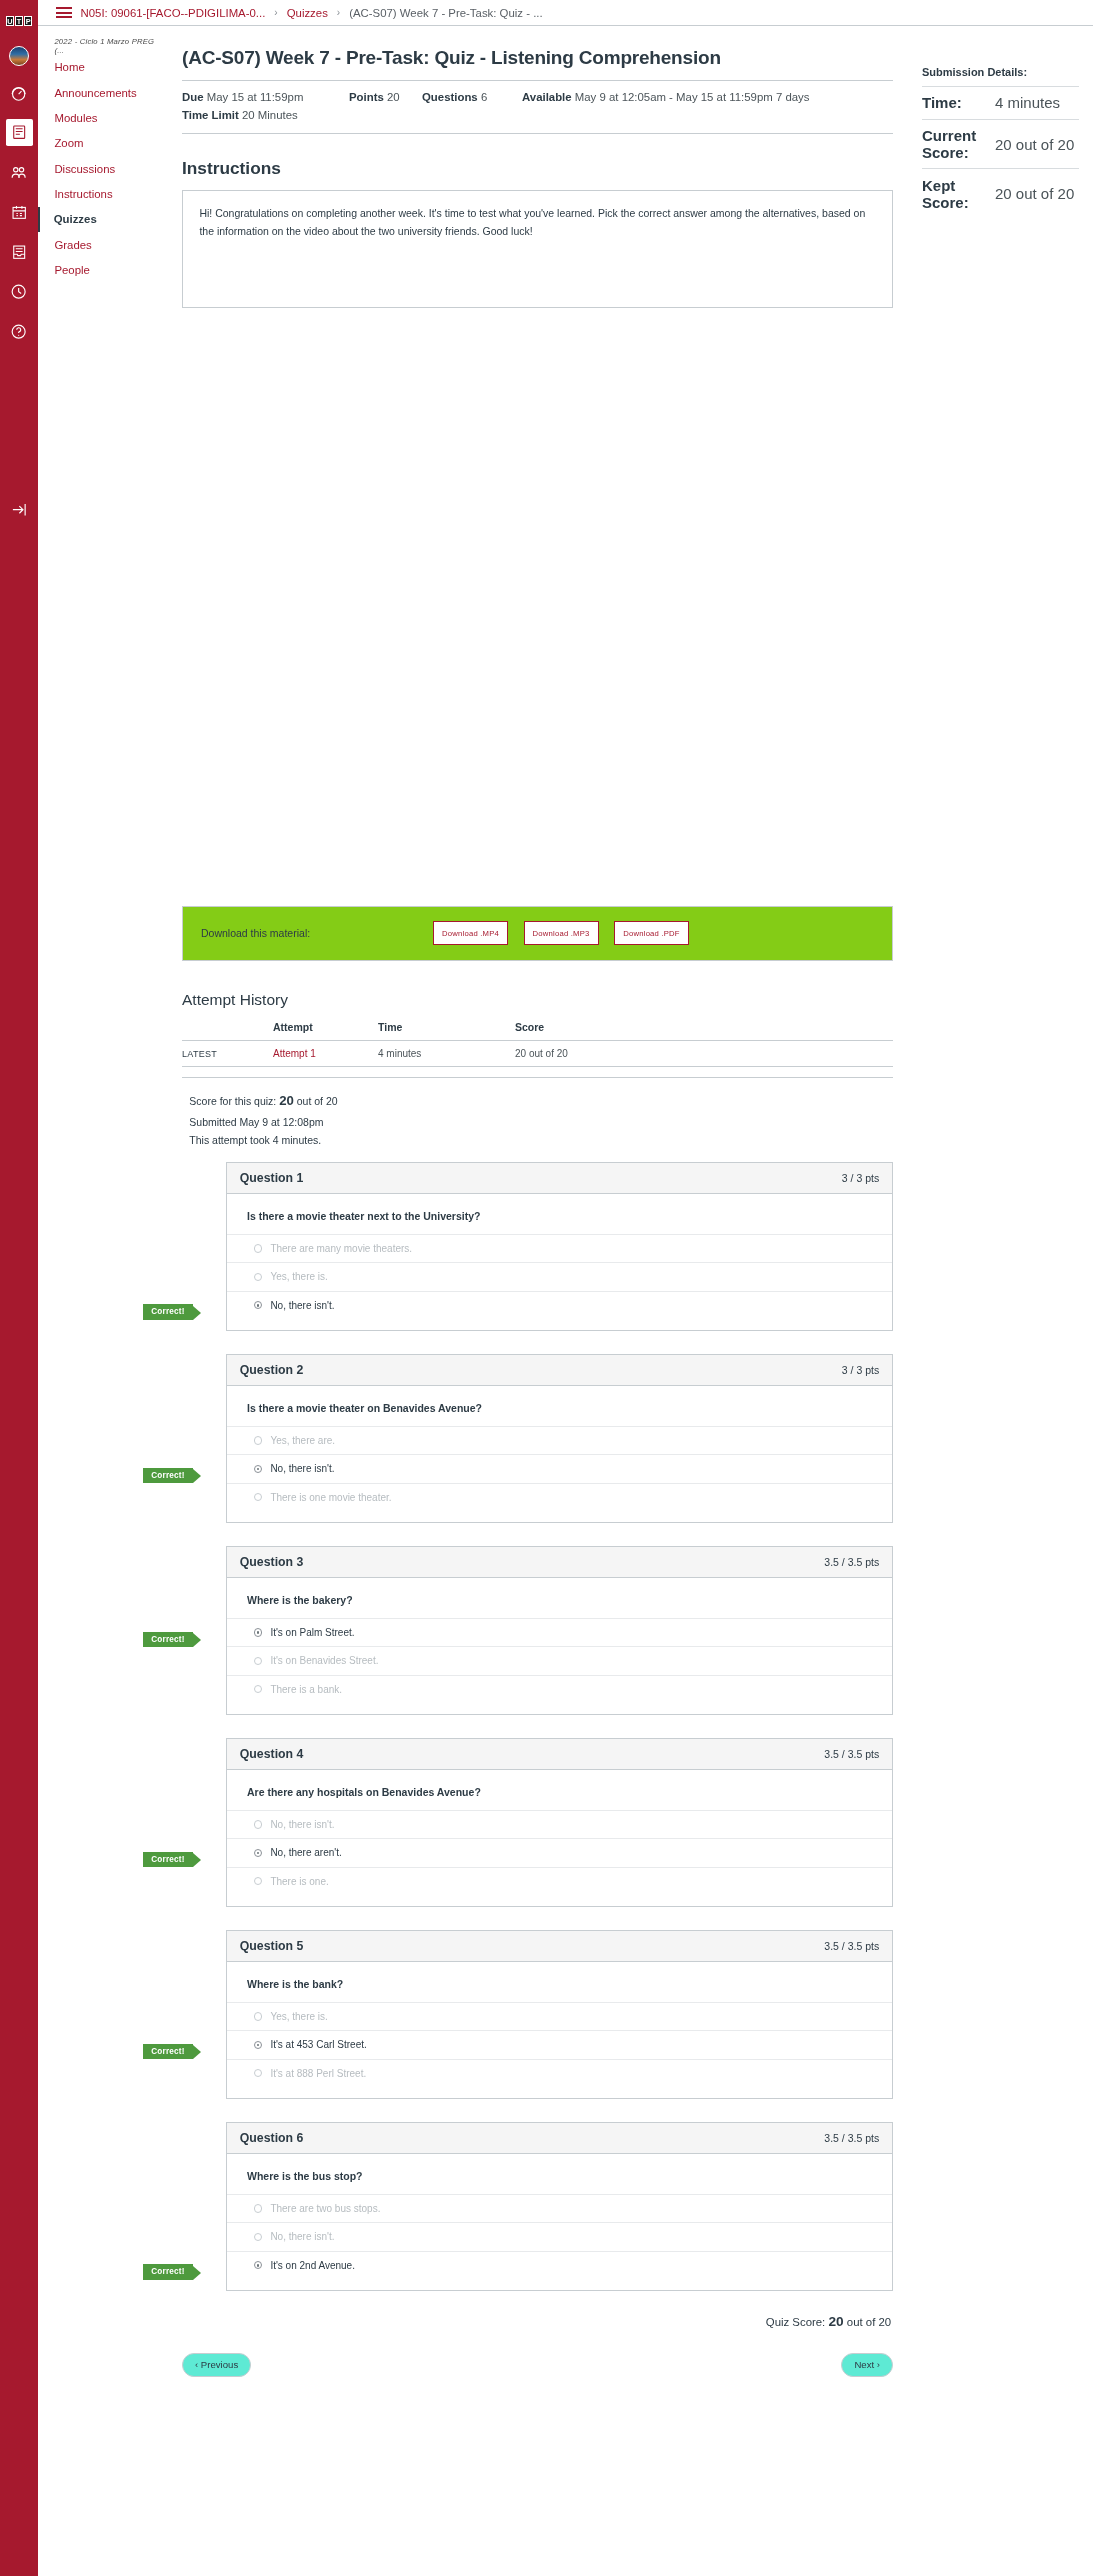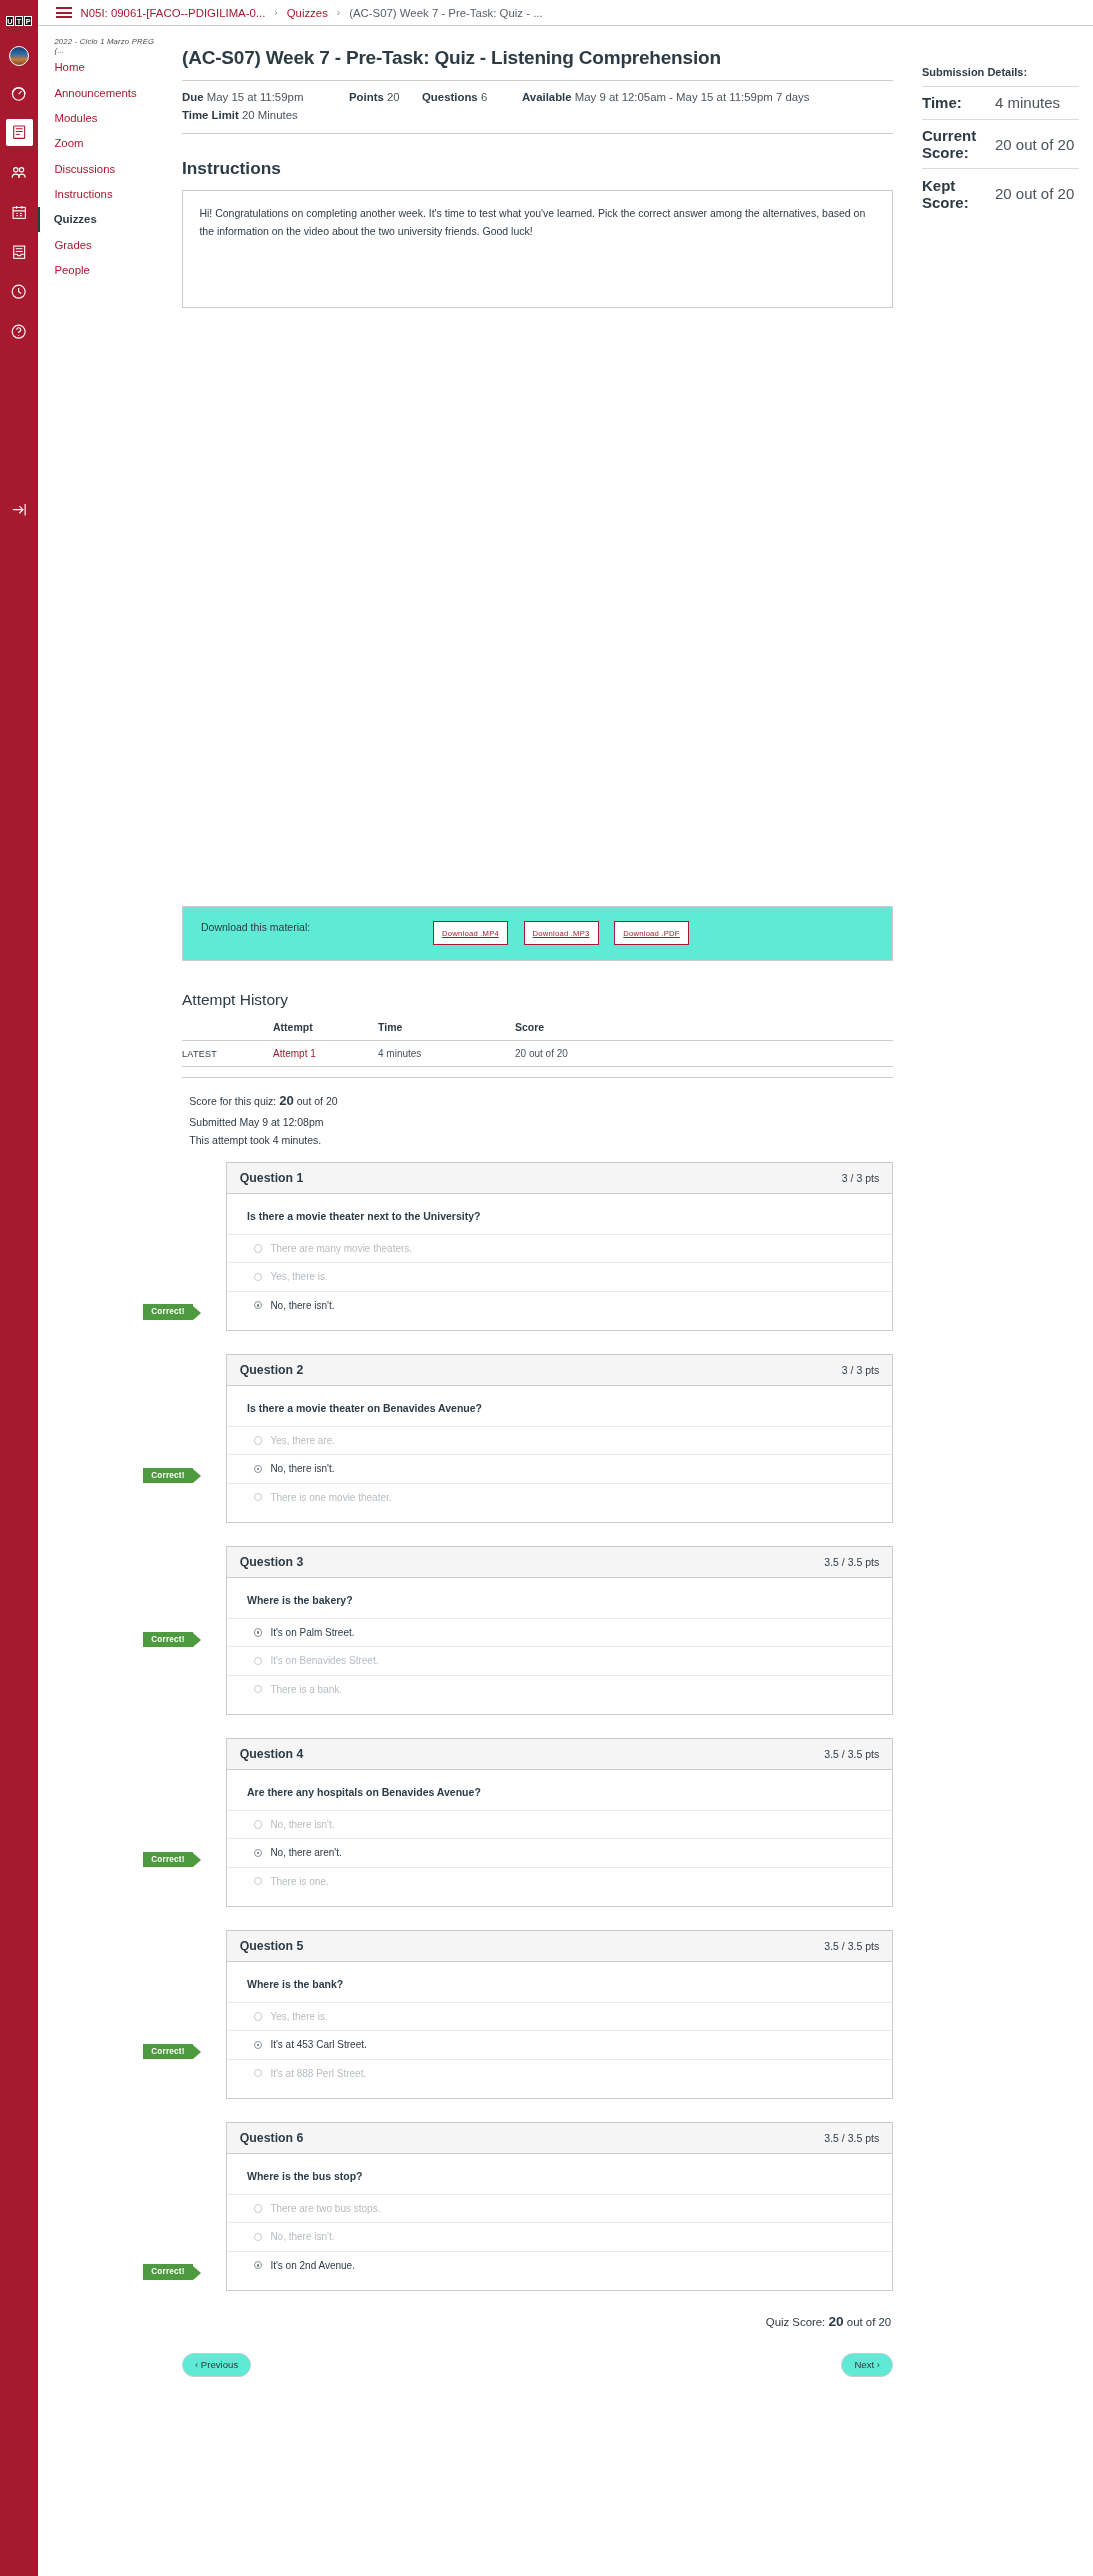--- a/index.html
+++ b/index.html
@@ -100,28 +100,28 @@
     margin:24px 0 11px 0;
   }
   #instructions-box {
     border:0.9px solid #c7cdd1; background:#fff;
     padding:14.6px 16.4px; min-height:118px;
     font-size:10.5px; line-height:1.65; color:#2d3b45;
   }
 
   
   #download-box {
-    border:0.9px solid #c7cdd1; background:#5eead4;
+    border:0.9px solid #c7cdd1; background:#84cc16;
     margin-top:598px; padding:14.6px 18px;
-    display:flex; 
+    display:flex; align-items:center;
   }
   #download-label { font-size:10.5px; color:#2d3b45; width:232px; }
   .dl-btn {
     border:1.8px solid #a6192e; color:#a6192e; background:#fff;
-    font-size:7.7px; text-decoration:underline;
+    font-size:7.7px; 
     padding:6.4px 0; width:75px; text-align:center;
     margin-right:15.5px; cursor:pointer; letter-spacing:0.2px;
   }
 
   
   #attempt-history-h { font-size:15.5px; color:#2d3b45; margin:30px 0 10px 0; font-weight:normal; }
   table.attempt-table { width:100%; border-collapse:collapse; font-size:10px; }
   table.attempt-table th {
     text-align:left; font-weight:bold; color:#2d3b45; font-size:10.5px;
     padding:2.7px 0 6.4px 0; border-bottom:0.9px solid #c7cdd1;

